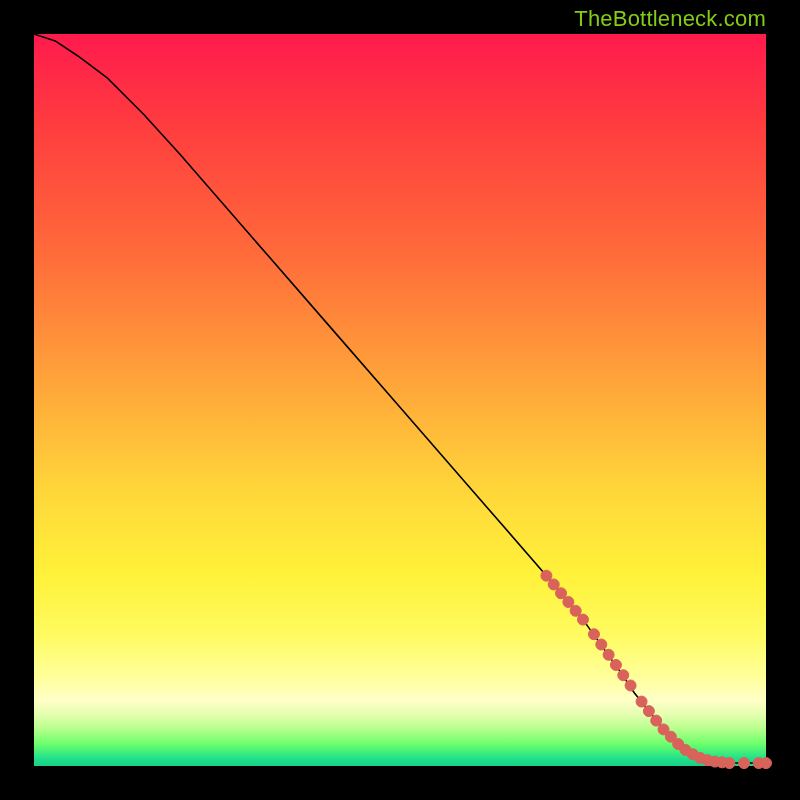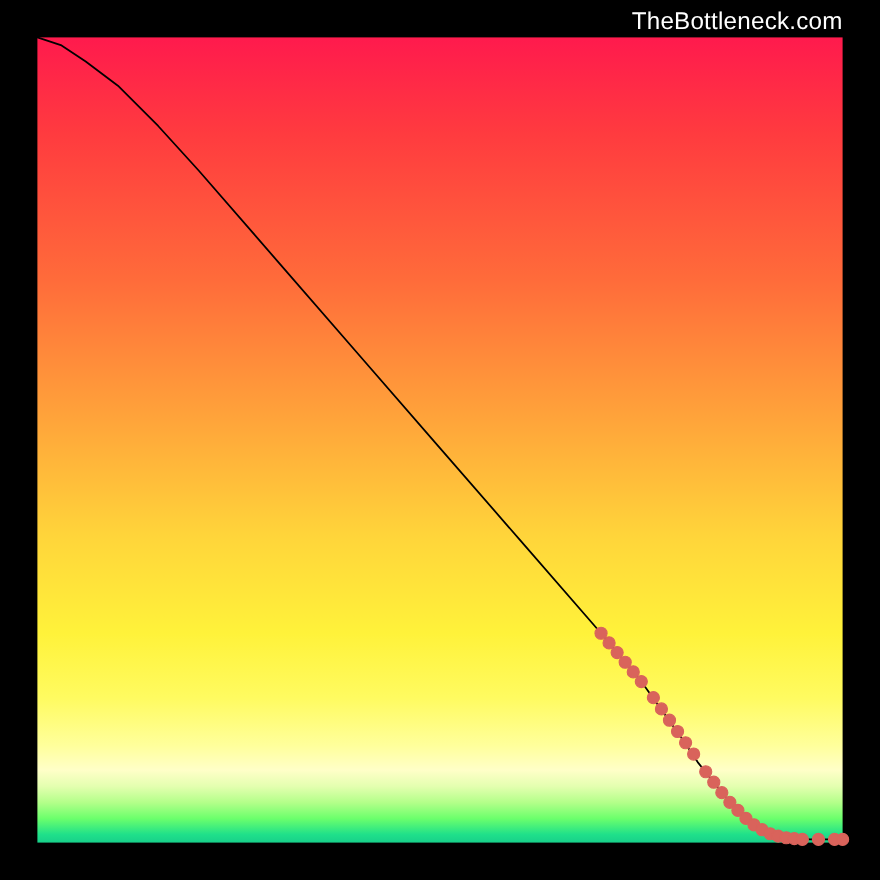--- a/index.html
+++ b/index.html
@@ -39,21 +39,21 @@
       #b4ff8a 95%,
       #6cff6c 97%,
       #1fe08a 99%,
       #18d08a 100%
     );
   }
   .watermark {
     position: absolute;
     top: 6px;
     right: 34px;
-    color: #ffffff;
+    color: #84cc16;
     font-size: 22px;
     font-weight: 400;
     letter-spacing: 0.2px;
     user-select: none;
   }
   svg.curve {
     position: absolute;
     left: 0;
     top: 0;
     width: 732px;

